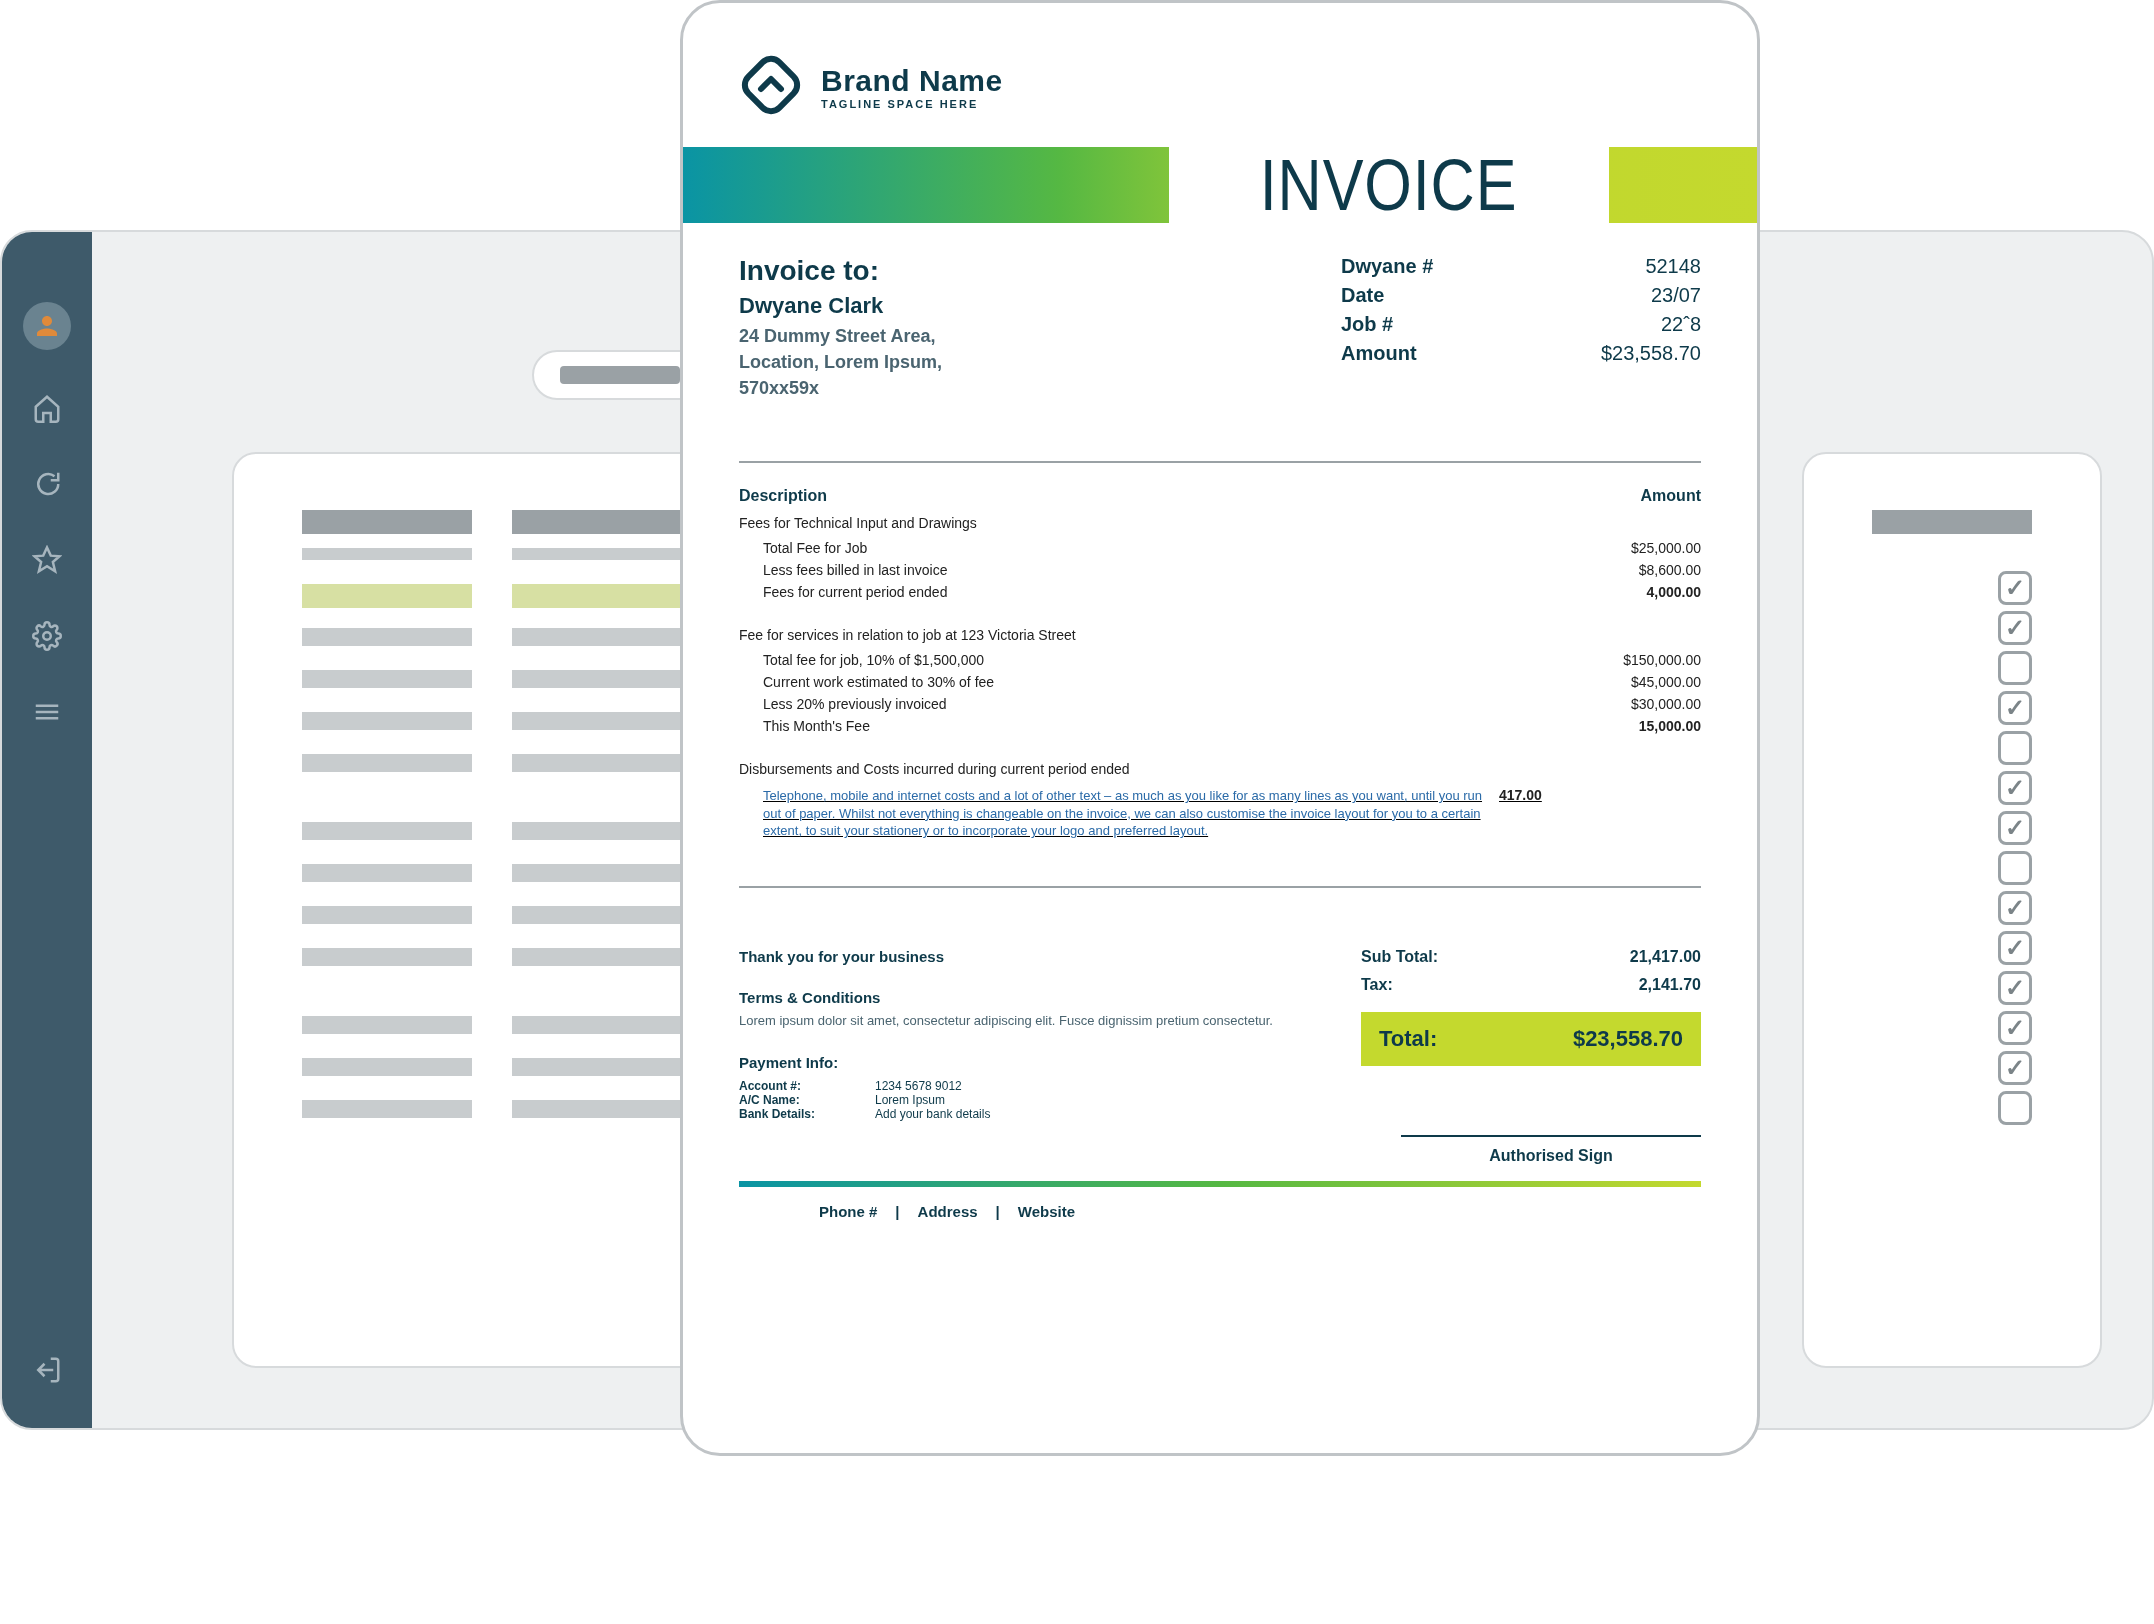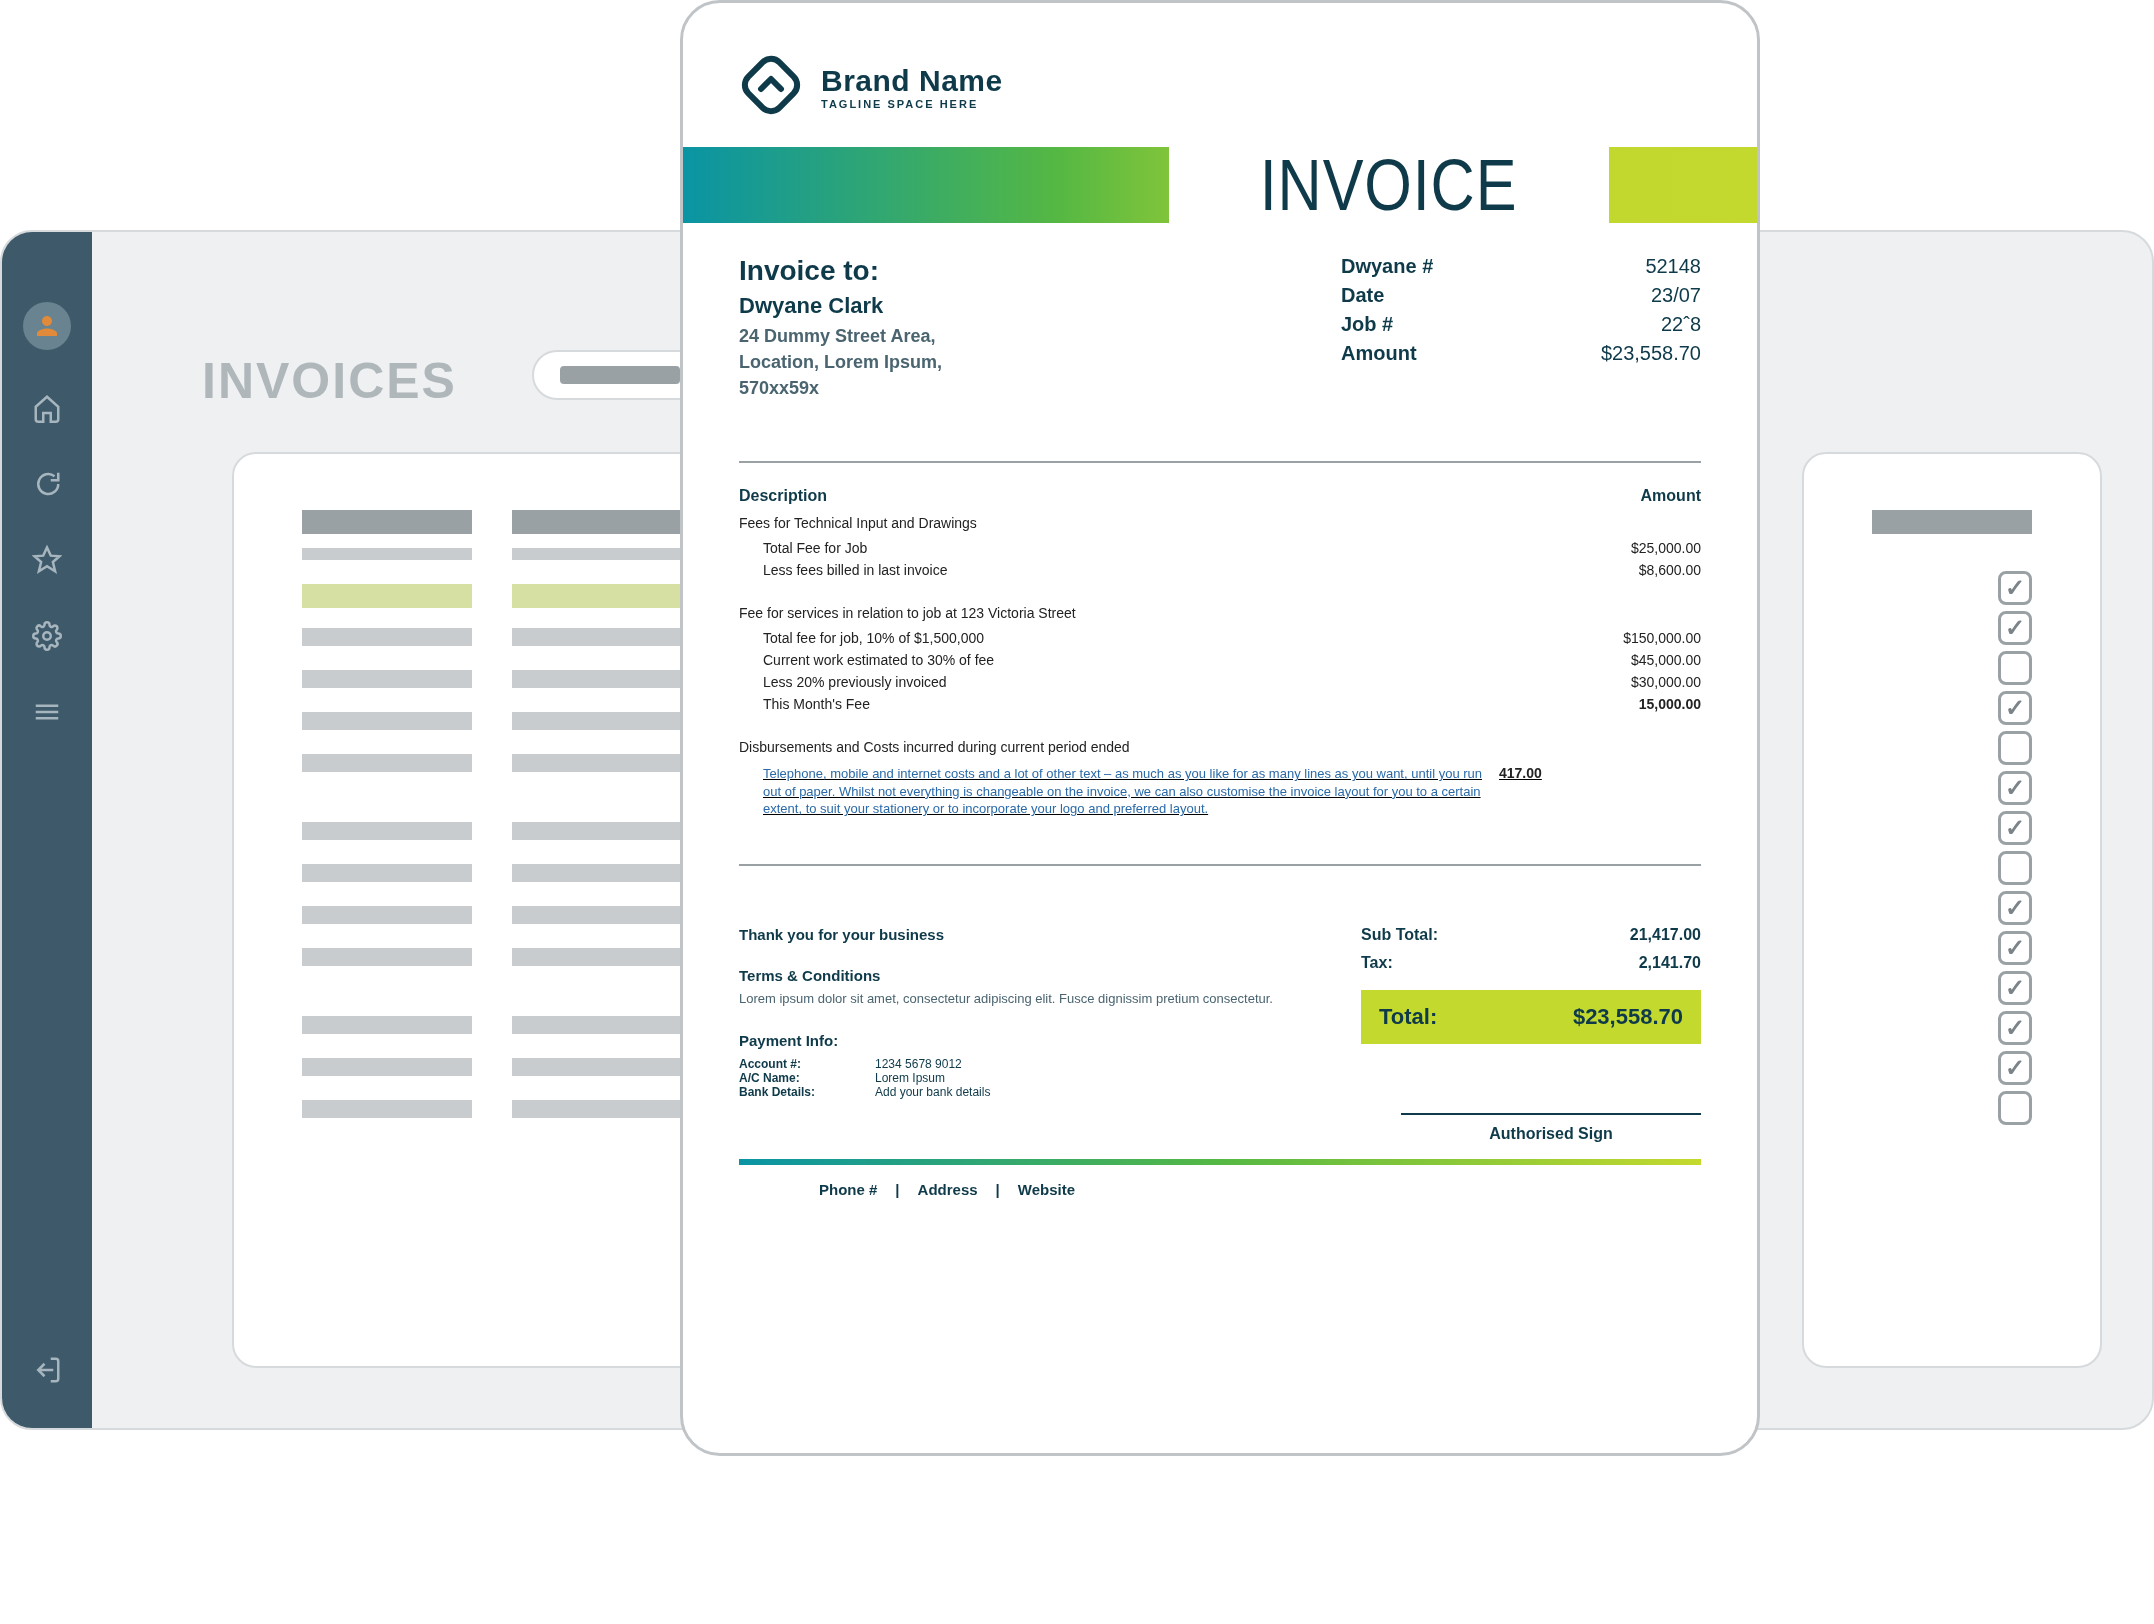--- a/index.html
+++ b/index.html
@@ -253,21 +253,20 @@
         </svg>
     </div>
     <div class="side-spacer"></div>
     <div class="side-icon side-exit">
       <svg viewBox="0 0 24 24">
           <path d="M15 3h4a2 2 0 0 1 2 2v14a2 2 0 0 1-2 2h-4M10 17l-5-5 5-5M5 12h12"></path>
         </svg>
     </div>
   </div>
 
-  <div class="page-title">INVOICES</div>
   <div class="search-pill"></div>
 
   <div class="bg-table left">
     <div class="bg-header-row">
         <div class="bg-header-cell"></div>
         <div class="bg-header-cell"></div>
       </div>
     <div class="bg-subheader-row">
         <div class="bg-subheader-cell"></div>
         <div class="bg-subheader-cell"></div>
@@ -434,20 +433,24 @@
 
   <div id="sections-container">
       <div class="section-head">Fees for Technical Input and Drawings</div>
       <div class="line">
         <span>Total Fee for Job</span>
         <span class="amt">$25,000.00</span>
       </div>
       <div class="line">
         <span>Less fees billed in last invoice</span>
         <span class="amt">$8,600.00</span>
+      </div>
+      <div class="line bold-amt">
+        <span>Fees for current period ended</span>
+        <span class="amt">4,000.00</span>
       </div>
       <div style="height: 14px;"></div>
       <div class="section-head">Fee for services in relation to job at 123 Victoria Street</div>
       <div class="line">
         <span>Total fee for job, 10% of $1,500,000</span>
         <span class="amt">$150,000.00</span>
       </div>
       <div class="line">
         <span>Current work estimated to 30% of fee</span>
         <span class="amt">$45,000.00</span>

